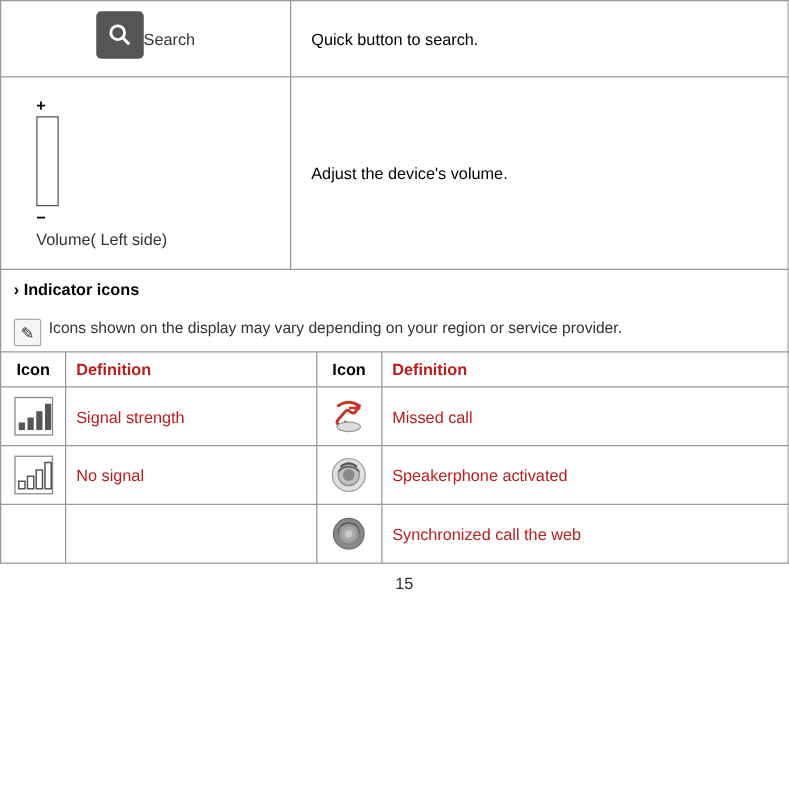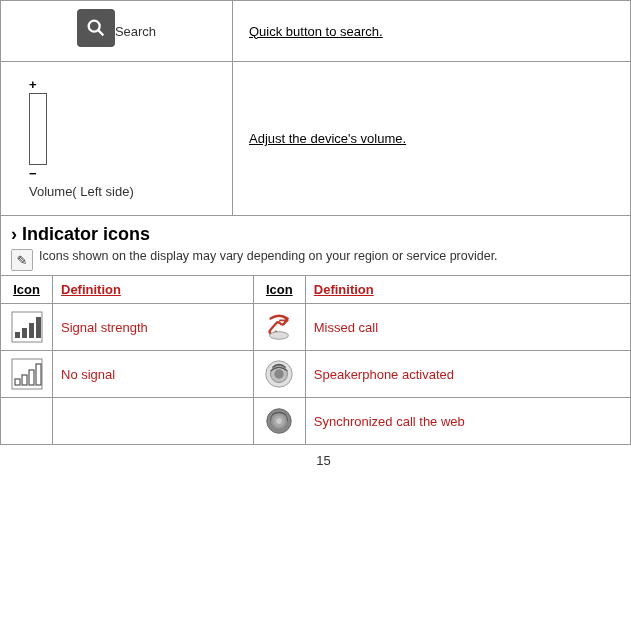--- a/index.html
+++ b/index.html
@@ -23,21 +23,20 @@
       padding: 8px 12px;
     }
     .top-table .left-cell {
       width: 232px;
       text-align: center;
       vertical-align: middle;
     }
     .top-table .right-cell {
       vertical-align: middle;
       padding: 12px 16px;
-      text-decoration: underline;
     }
 
     
     .search-icon-wrap {
       display: flex;
       flex-direction: row;
       align-items: center;
       justify-content: center;
     }
     .search-icon-box {
@@ -96,23 +95,23 @@
       margin-top: 4px;
     }
 
     
     .indicator-section {
       padding: 8px 10px 4px 10px;
       border-left: 1px solid #999;
       border-right: 1px solid #999;
     }
     .indicator-title {
-      font-size: 18px;
+      font-size: 13px;
       font-weight: bold;
-      margin-bottom: 4px;
+      margin-bottom: 16px;
     }
     .indicator-note {
       display: flex;
       align-items: flex-start;
       font-size: 12.5px;
       color: #333;
       gap: 6px;
     }
 
     
@@ -124,21 +123,20 @@
     .icon-table th, .icon-table td {
       border: 1px solid #999;
       padding: 6px 8px;
       vertical-align: middle;
     }
     .icon-table th {
       background: #fff;
       font-weight: bold;
       font-size: 13px;
       text-align: left;
-      text-decoration: underline;
     }
     .icon-table .icon-cell {
       width: 52px;
       text-align: center;
     }
     .icon-table .def-cell {
       font-size: 13px;
       color: #b91c1c;
     }
     .icon-img {

